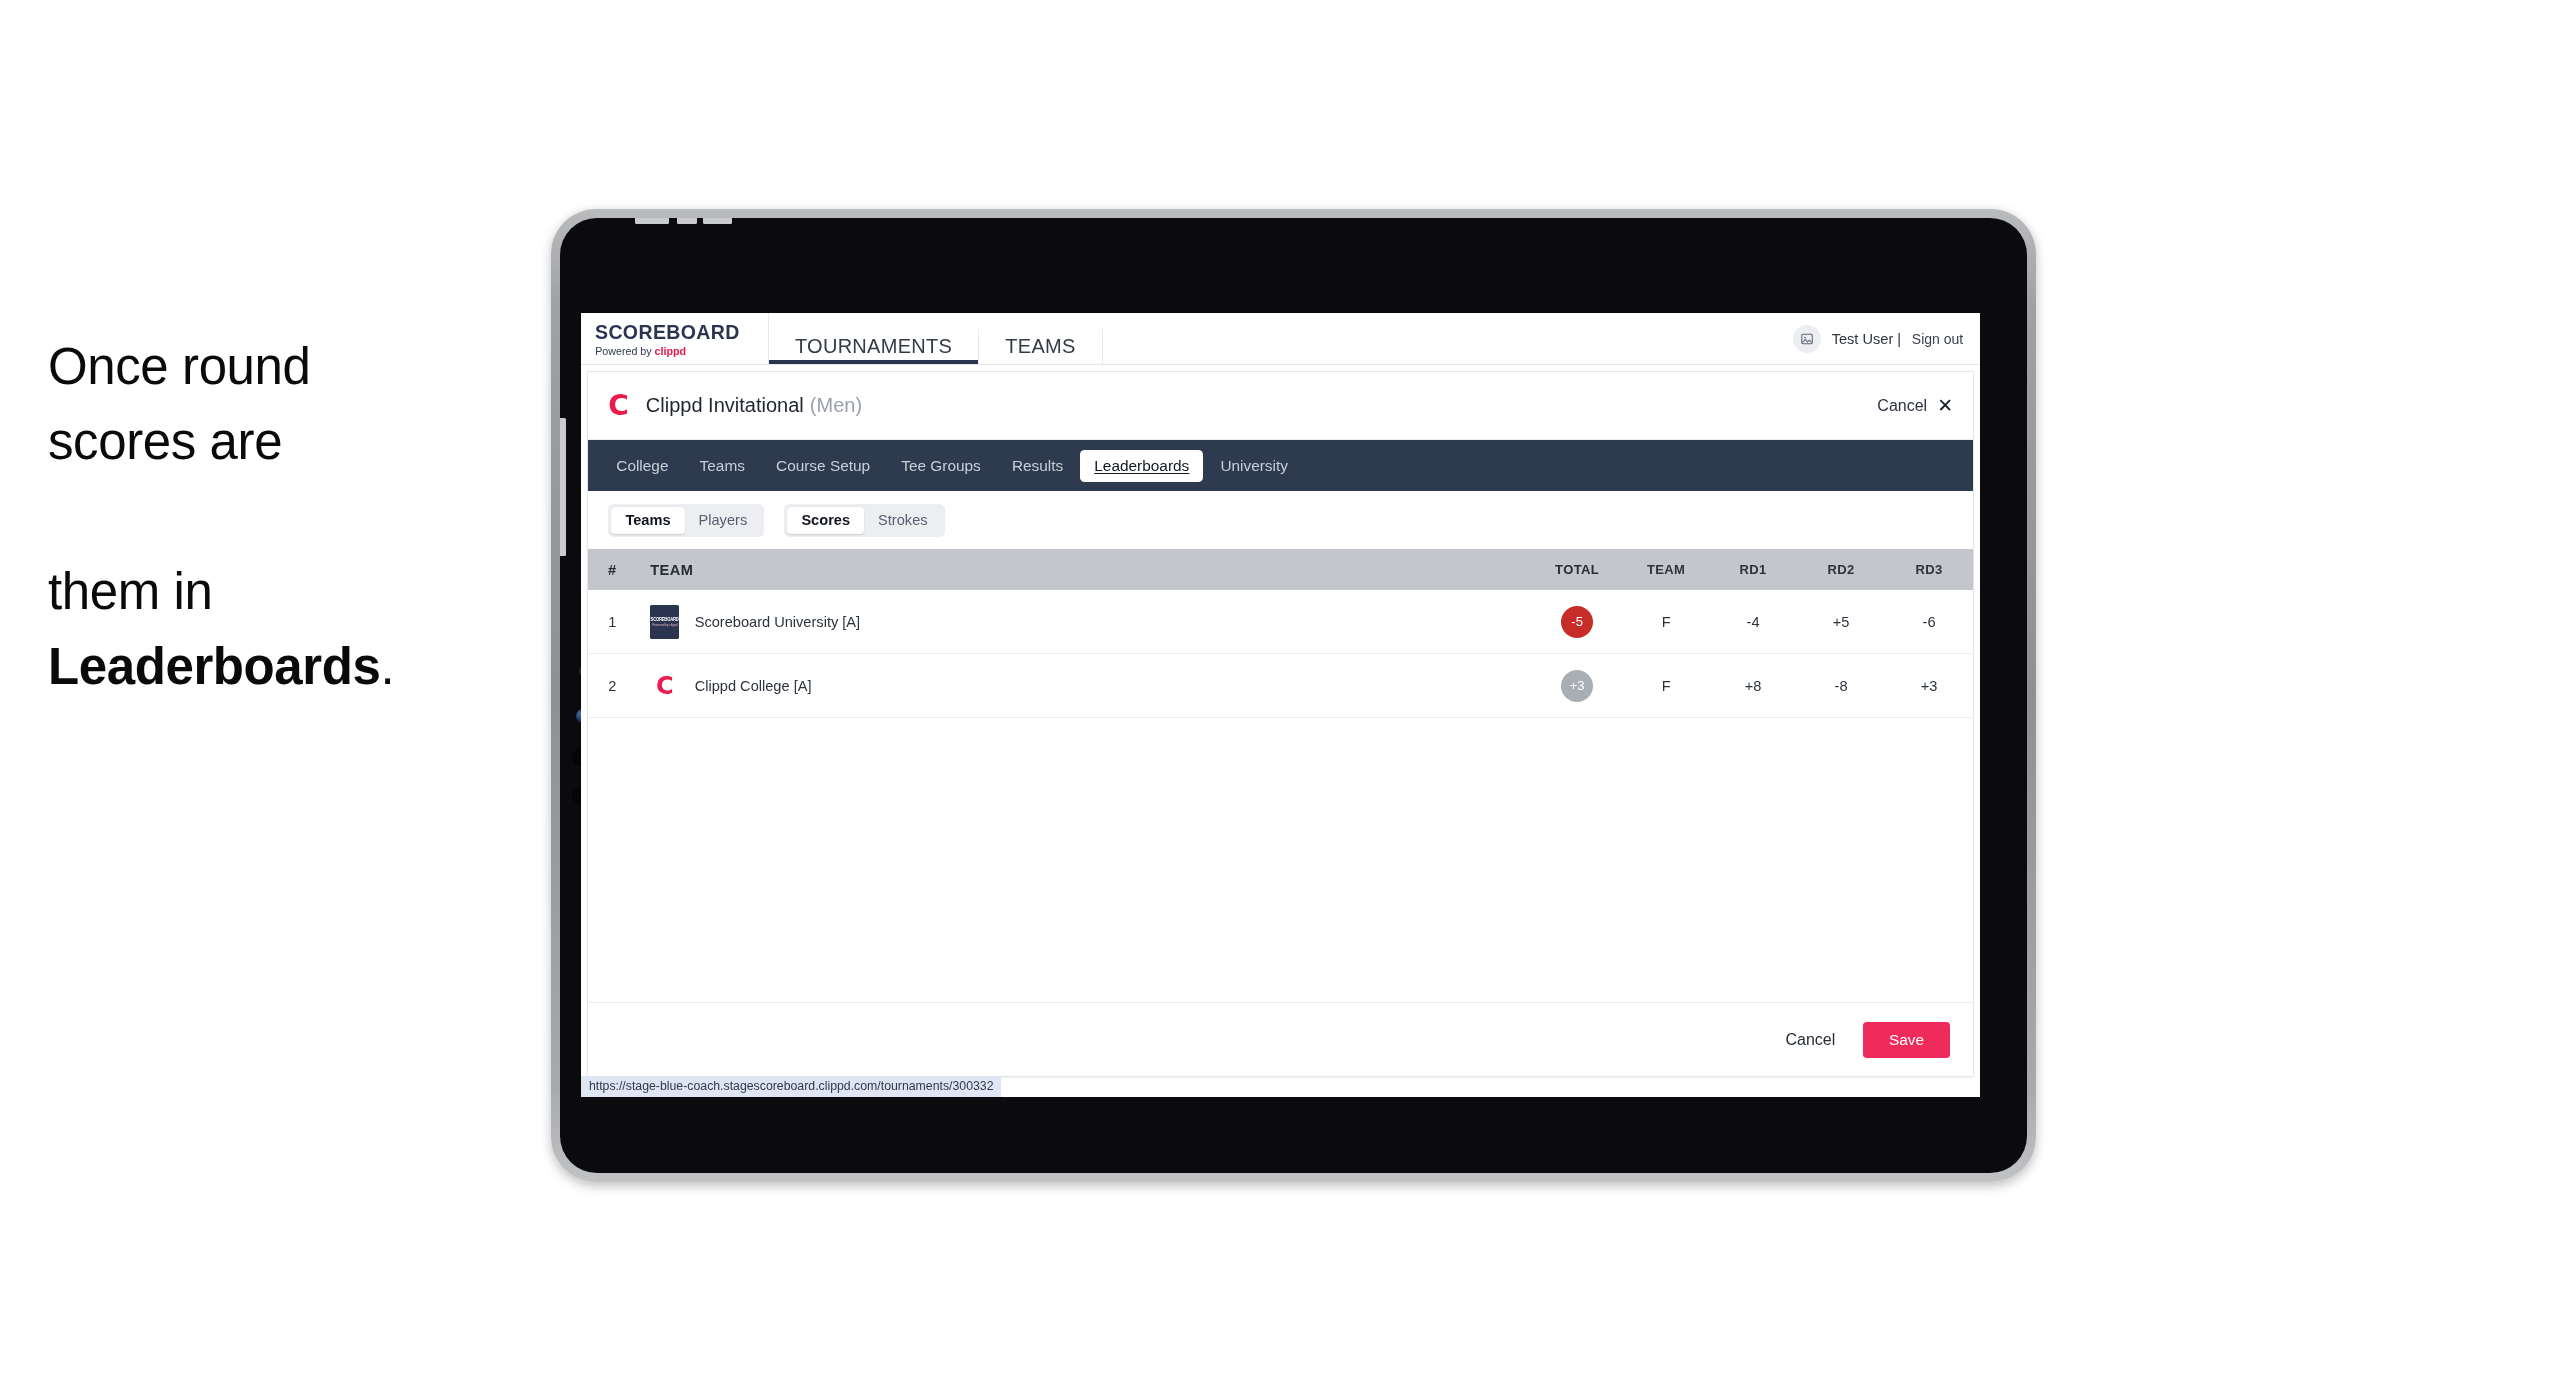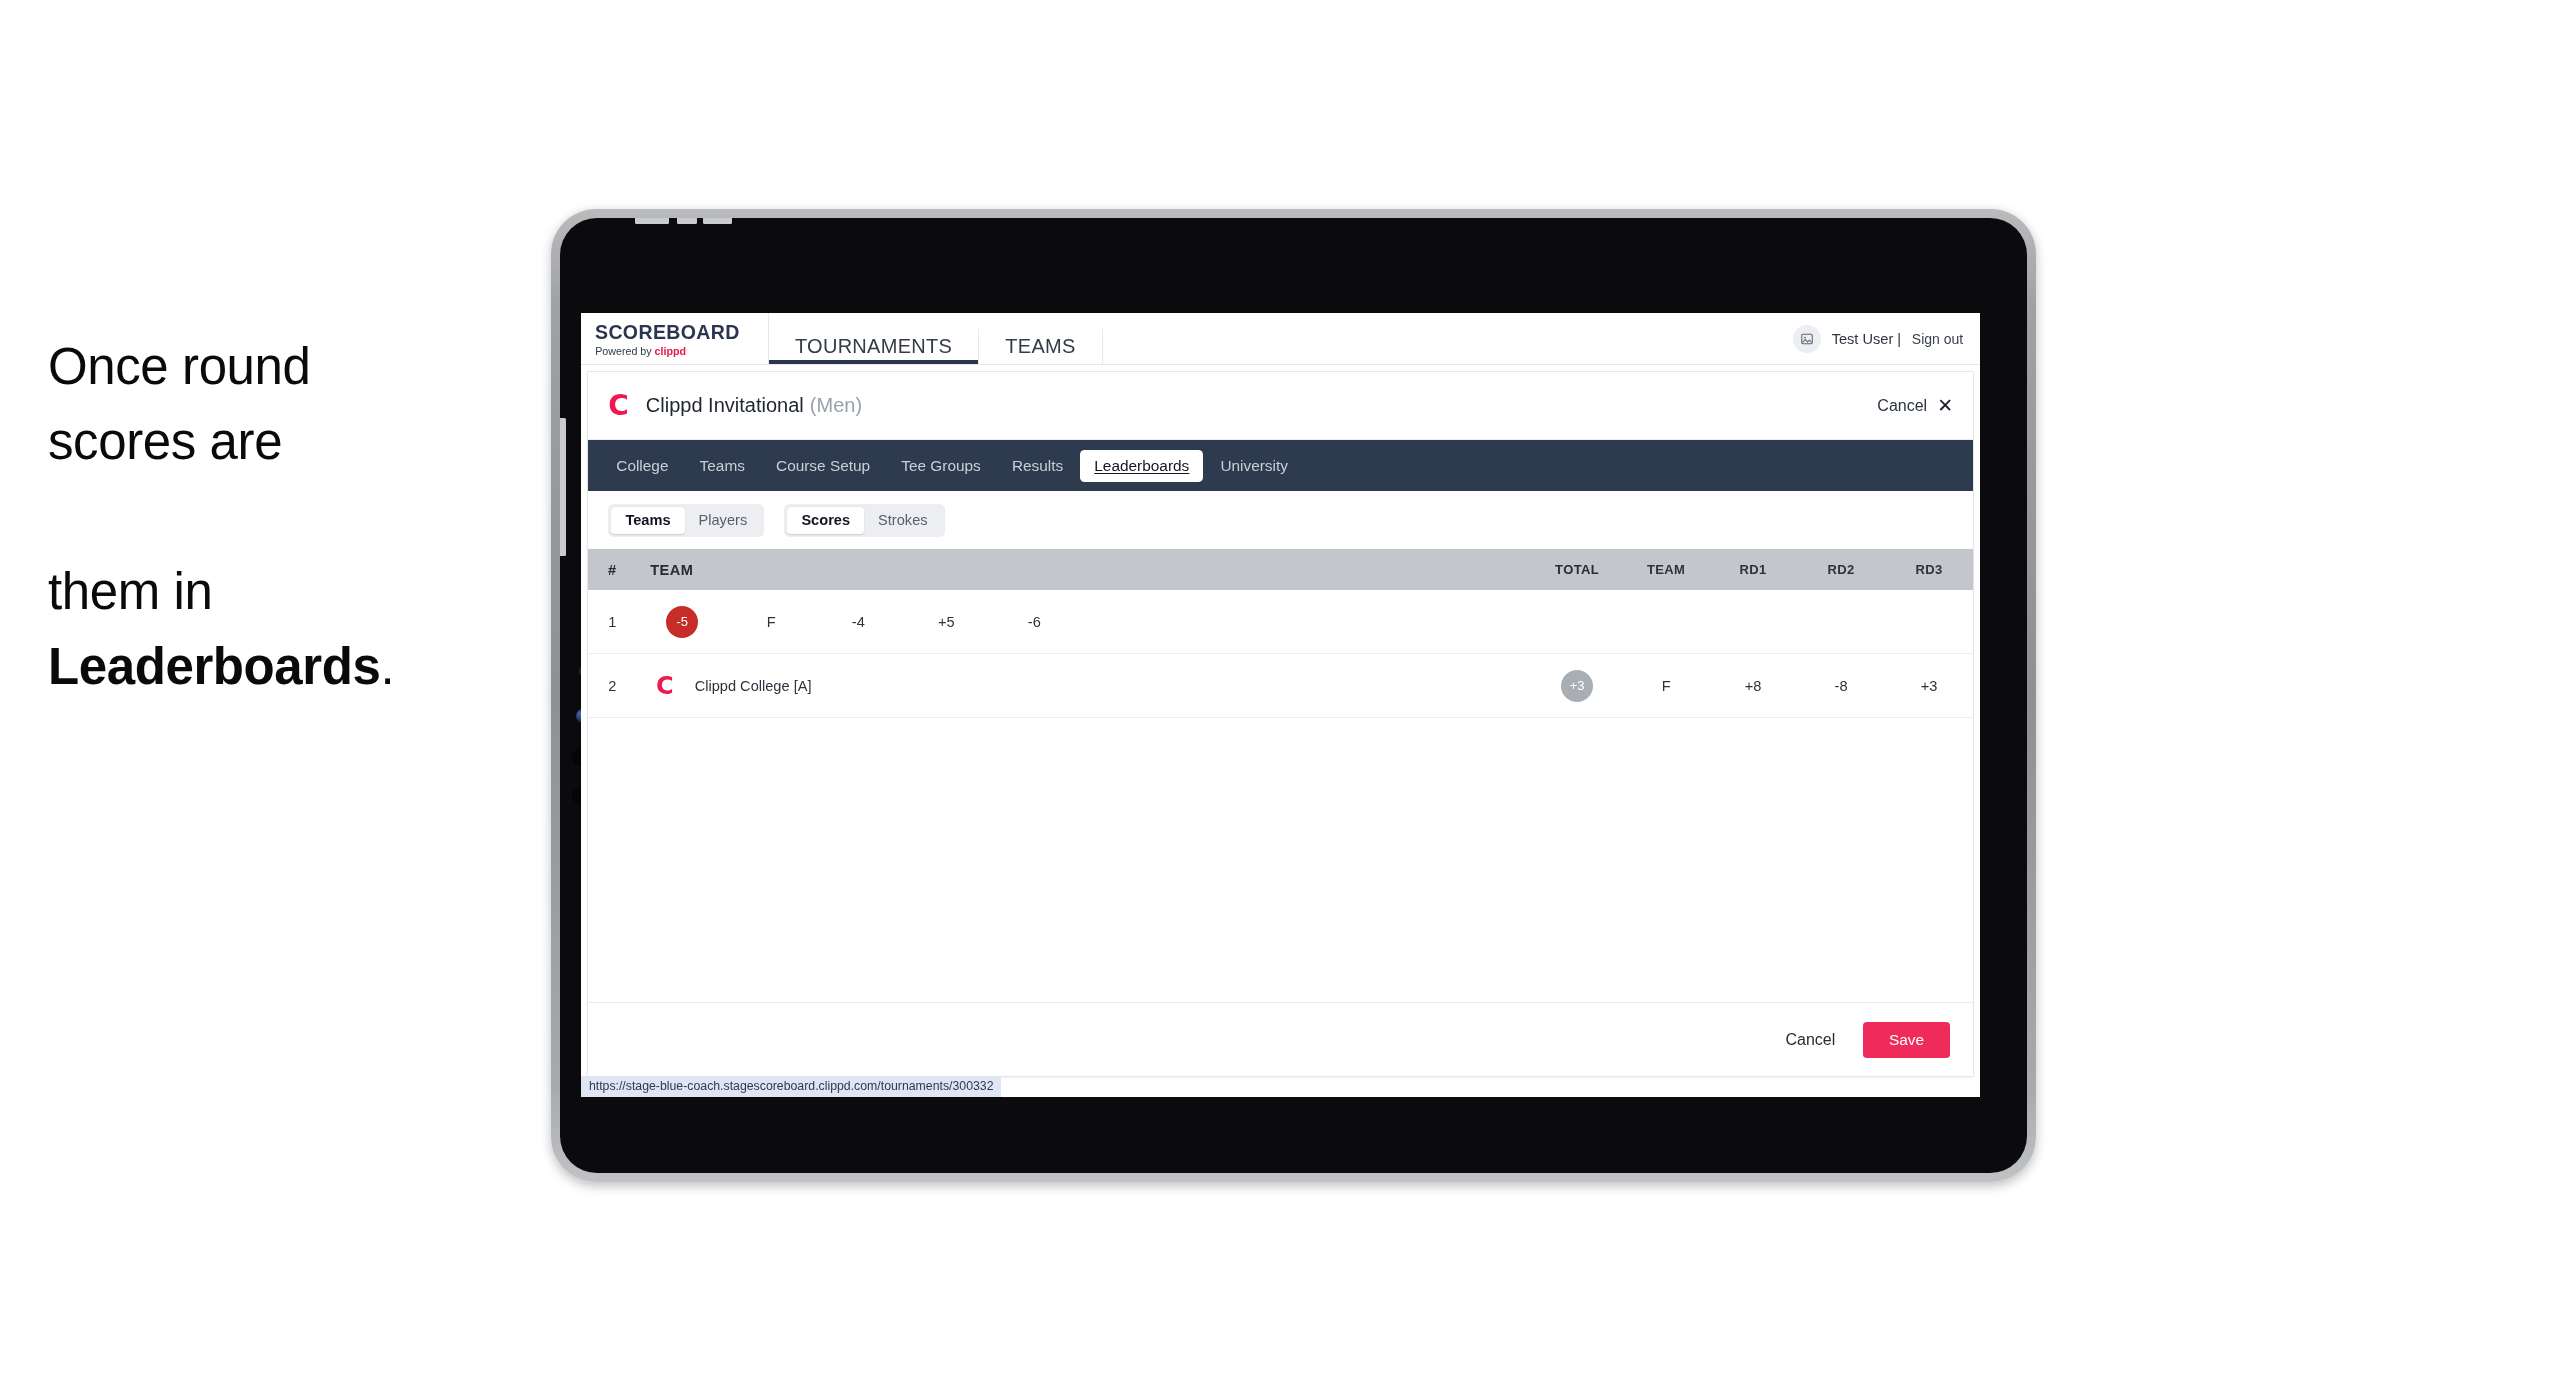--- a/index.html
+++ b/index.html
@@ -333,20 +333,27 @@
               <div class="c-team">TEAM</div>
               <div class="c-total">TOTAL</div>
               <div class="c-thru">TEAM</div>
               <div class="c-rd">RD1</div>
               <div class="c-rd">RD2</div>
               <div class="c-rd">RD3</div>
             </div>
 
             <div class="trow">
               <div class="c-rank">1</div>
+              <div class="c-team">
+                <div class="team-logo-box">
+                  <div class="mini">SCOREBOARD</div>
+                  <div class="mini2">Powered by clippd</div>
+                </div>
+                <span>Scoreboard University [A]</span>
+              </div>
               <div class="c-total">
                 <div class="badge red">-5</div>
               </div>
               <div class="c-thru">F</div>
               <div class="c-rd">-4</div>
               <div class="c-rd">+5</div>
               <div class="c-rd">-6</div>
             </div>
 
             <div class="trow">

